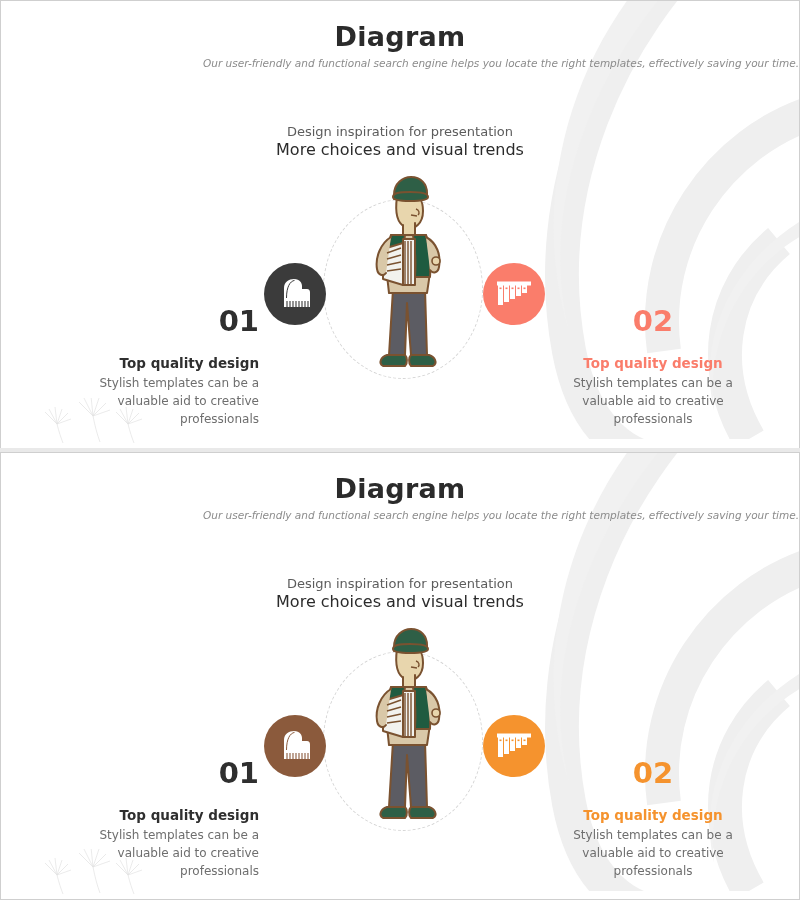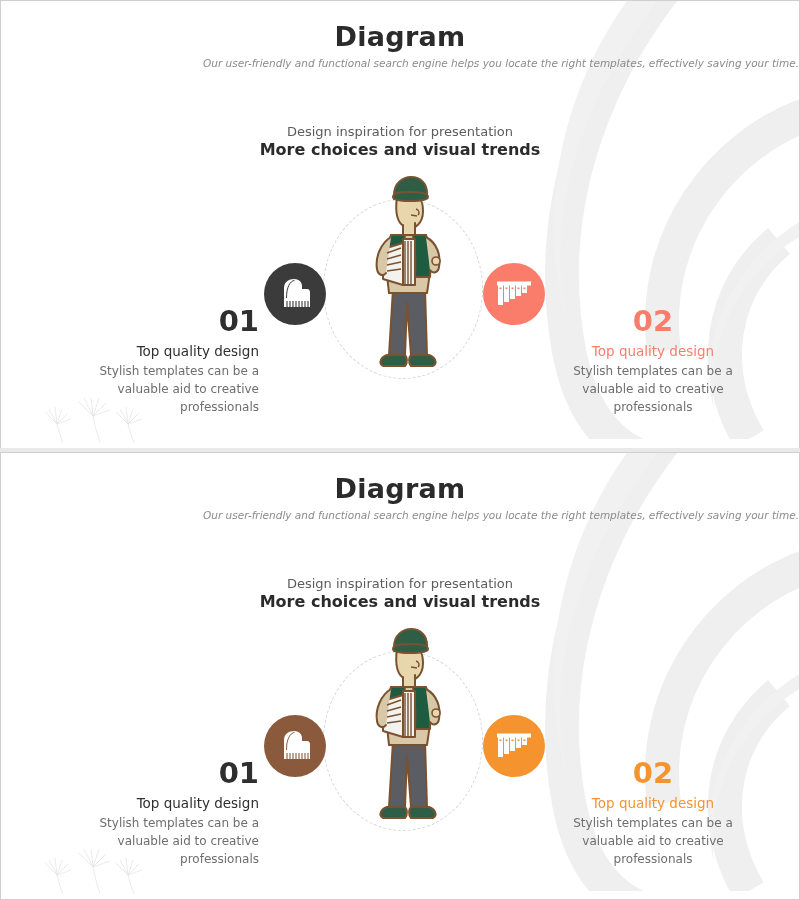--- a/index.html
+++ b/index.html
@@ -39,21 +39,21 @@
     position: absolute; left: 0; right: 0; top: 56px;
     text-align: right;
     font-size: 10.5px; color: #8b8b8b; font-style: italic;
   }
   .kicker {
     position: absolute; left: 0; right: 0; top: 123px;
     text-align: center; font-size: 13px; color: #5c5c5c;
   }
   .headline {
     position: absolute; left: 0; right: 0; top: 139px;
-    text-align: center; font-size: 16px; font-weight: bold; color: #2b2b2b;
+    text-align: center; font-size: 16px; font-weight: normal; color: #2b2b2b;
   }
 
   
   .stage { position: absolute; left: 0; top: 0; width: 800px; height: 448px; }
 
   .ring {
     position: absolute;
     left: 322px; top: 198px;
     width: 160px; height: 180px;
     border: 1px dashed #d6d6d6;
@@ -72,21 +72,21 @@
   
   .figure { position: absolute; left: 352px; top: 172px; width: 110px; height: 205px; }
 
   
   .block { position: absolute; width: 200px; }
   .block.left  { left: 58px;  top: 305px; text-align: right; }
   .block.right { left: 552px; top: 305px; text-align: center; }
 
   .num { font-size: 29px; font-weight: bold; line-height: 1.05; }
   .block.left  .num { color: #2f2f2f; text-align: right; }
-  .lede { font-size: 13.5px; font-weight: normal; margin-top: 7px; }
+  .lede { font-size: 13.5px; font-weight: bold; margin-top: 19px; }
   .block.left .lede { color: #2f2f2f; }
   .body { font-size: 12px; color: #6e6e6e; line-height: 1.5; margin-top: 3px; }
 
   
   .floral { position: absolute; left: 34px; bottom: 4px; width: 115px; height: 46px; opacity: .75; }
 </style>
 </head>
 <body>
 
 <div class="deck">

